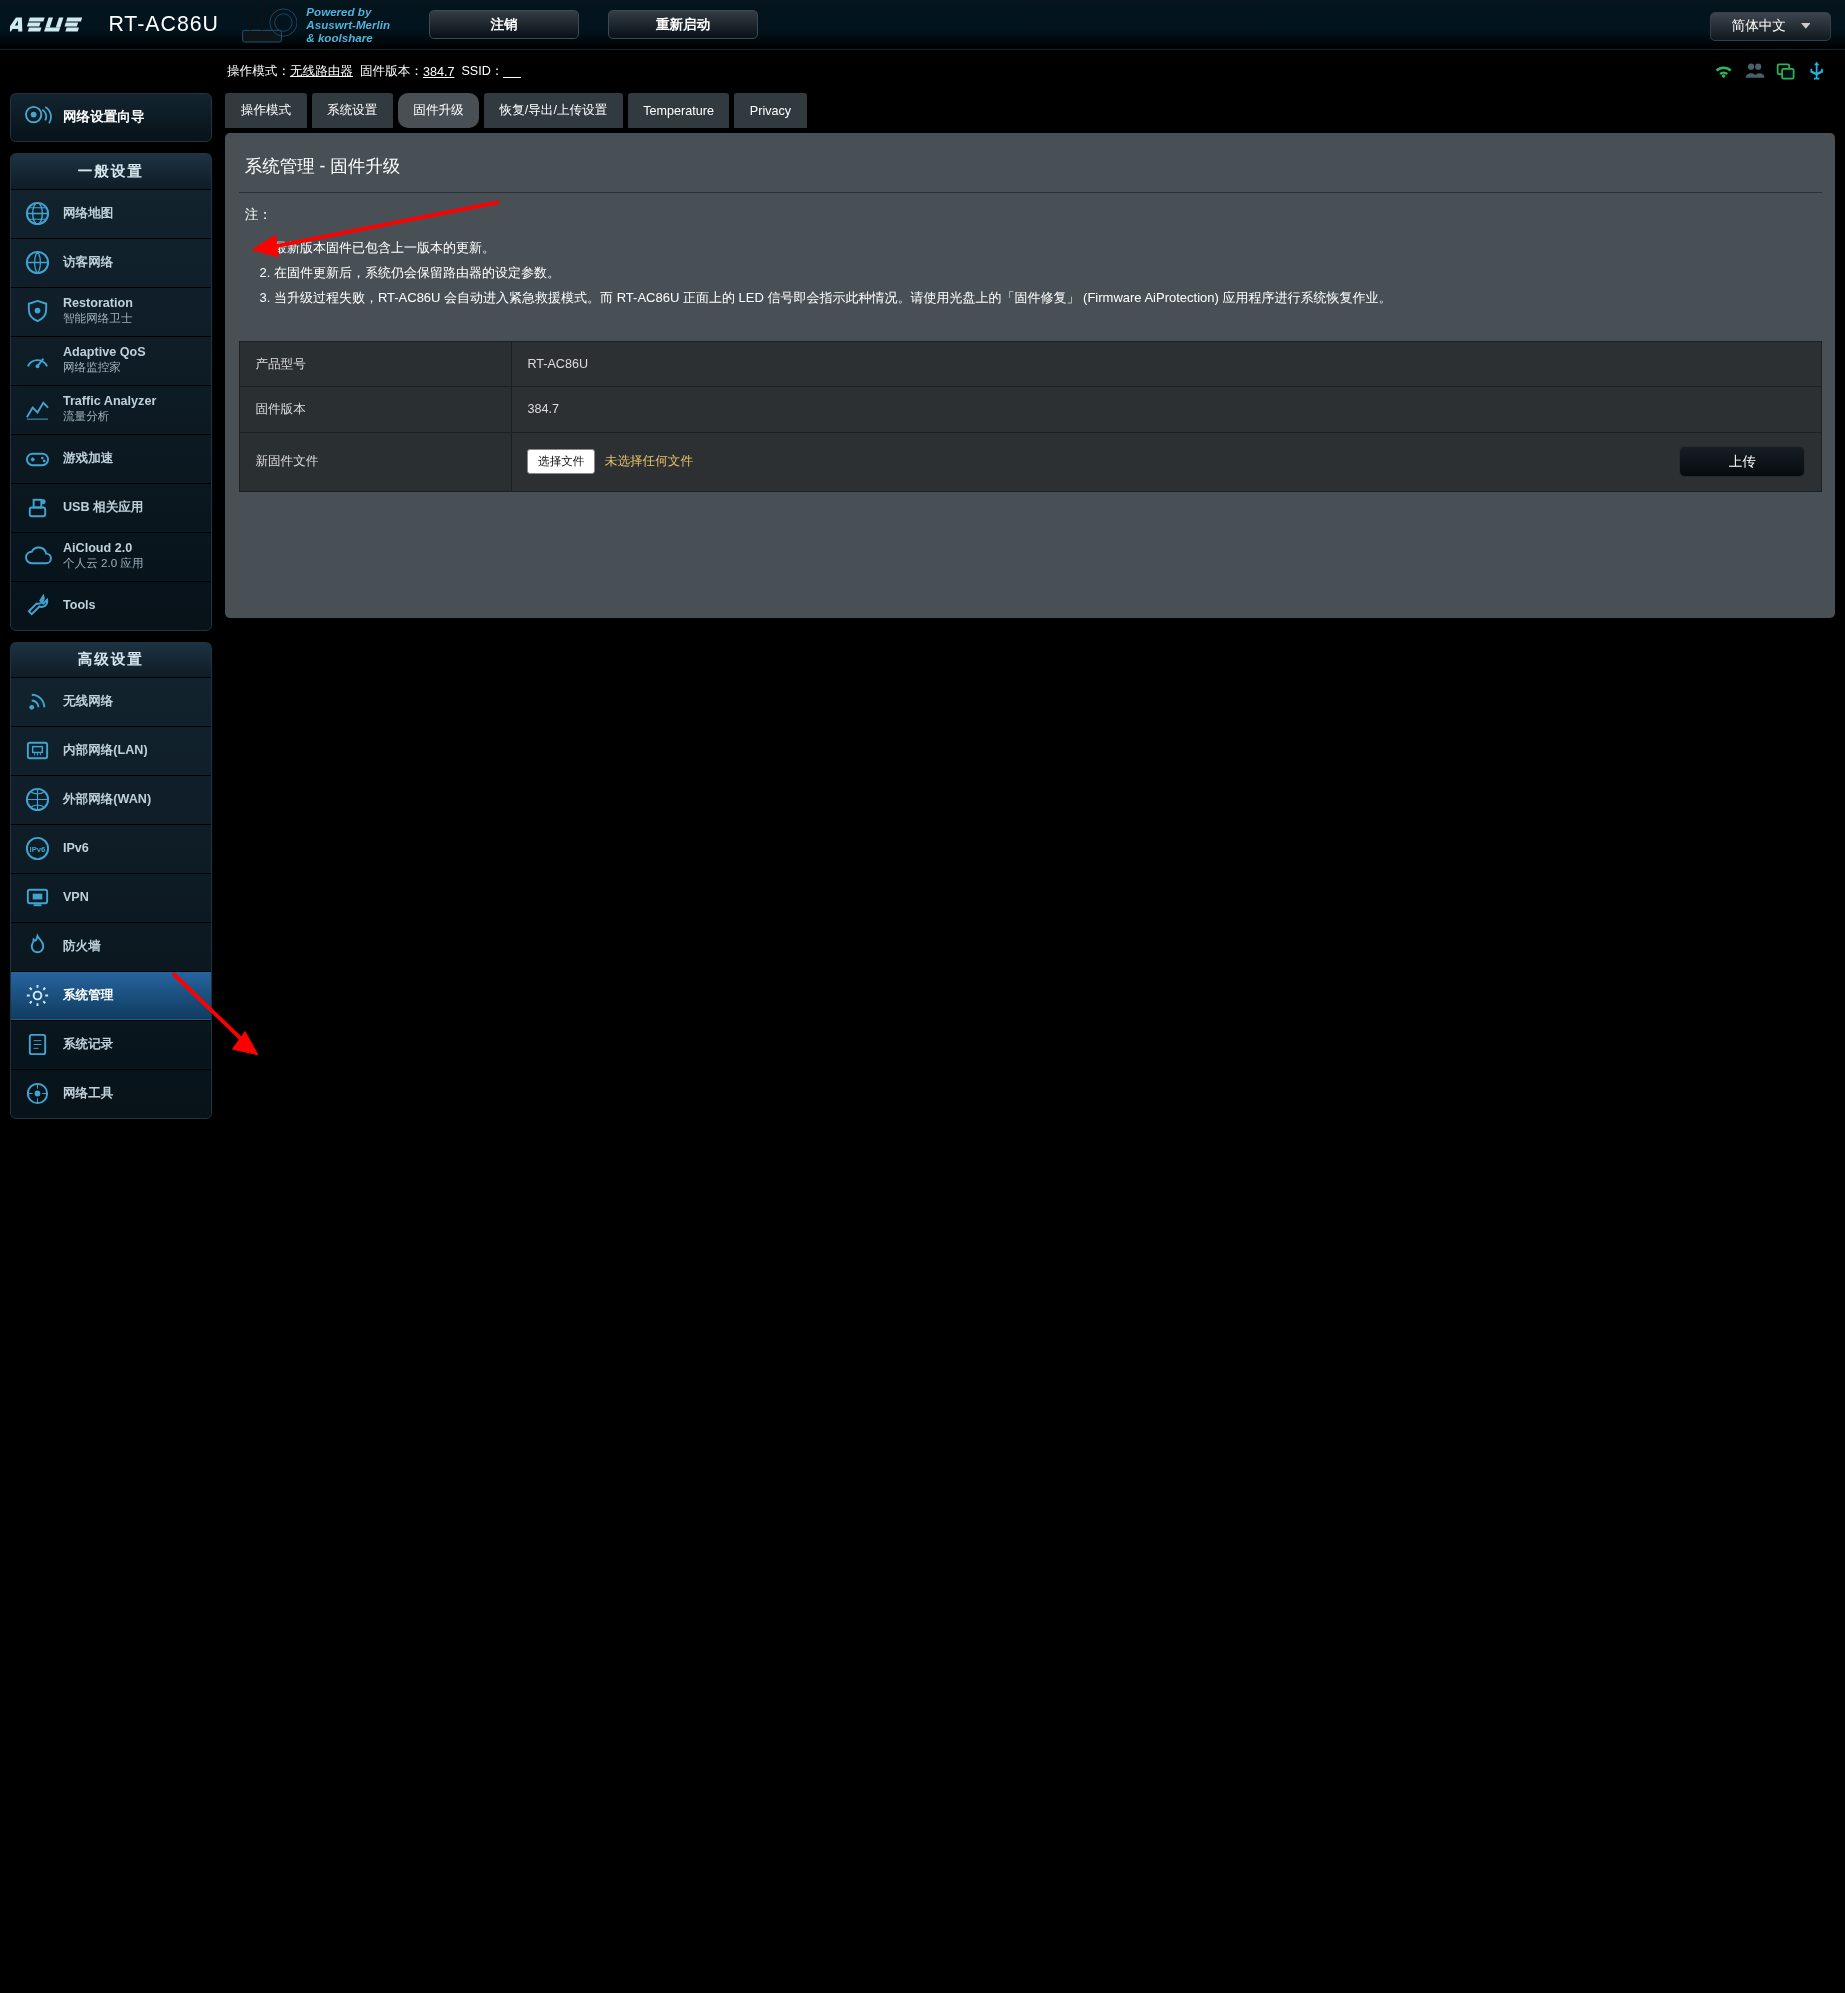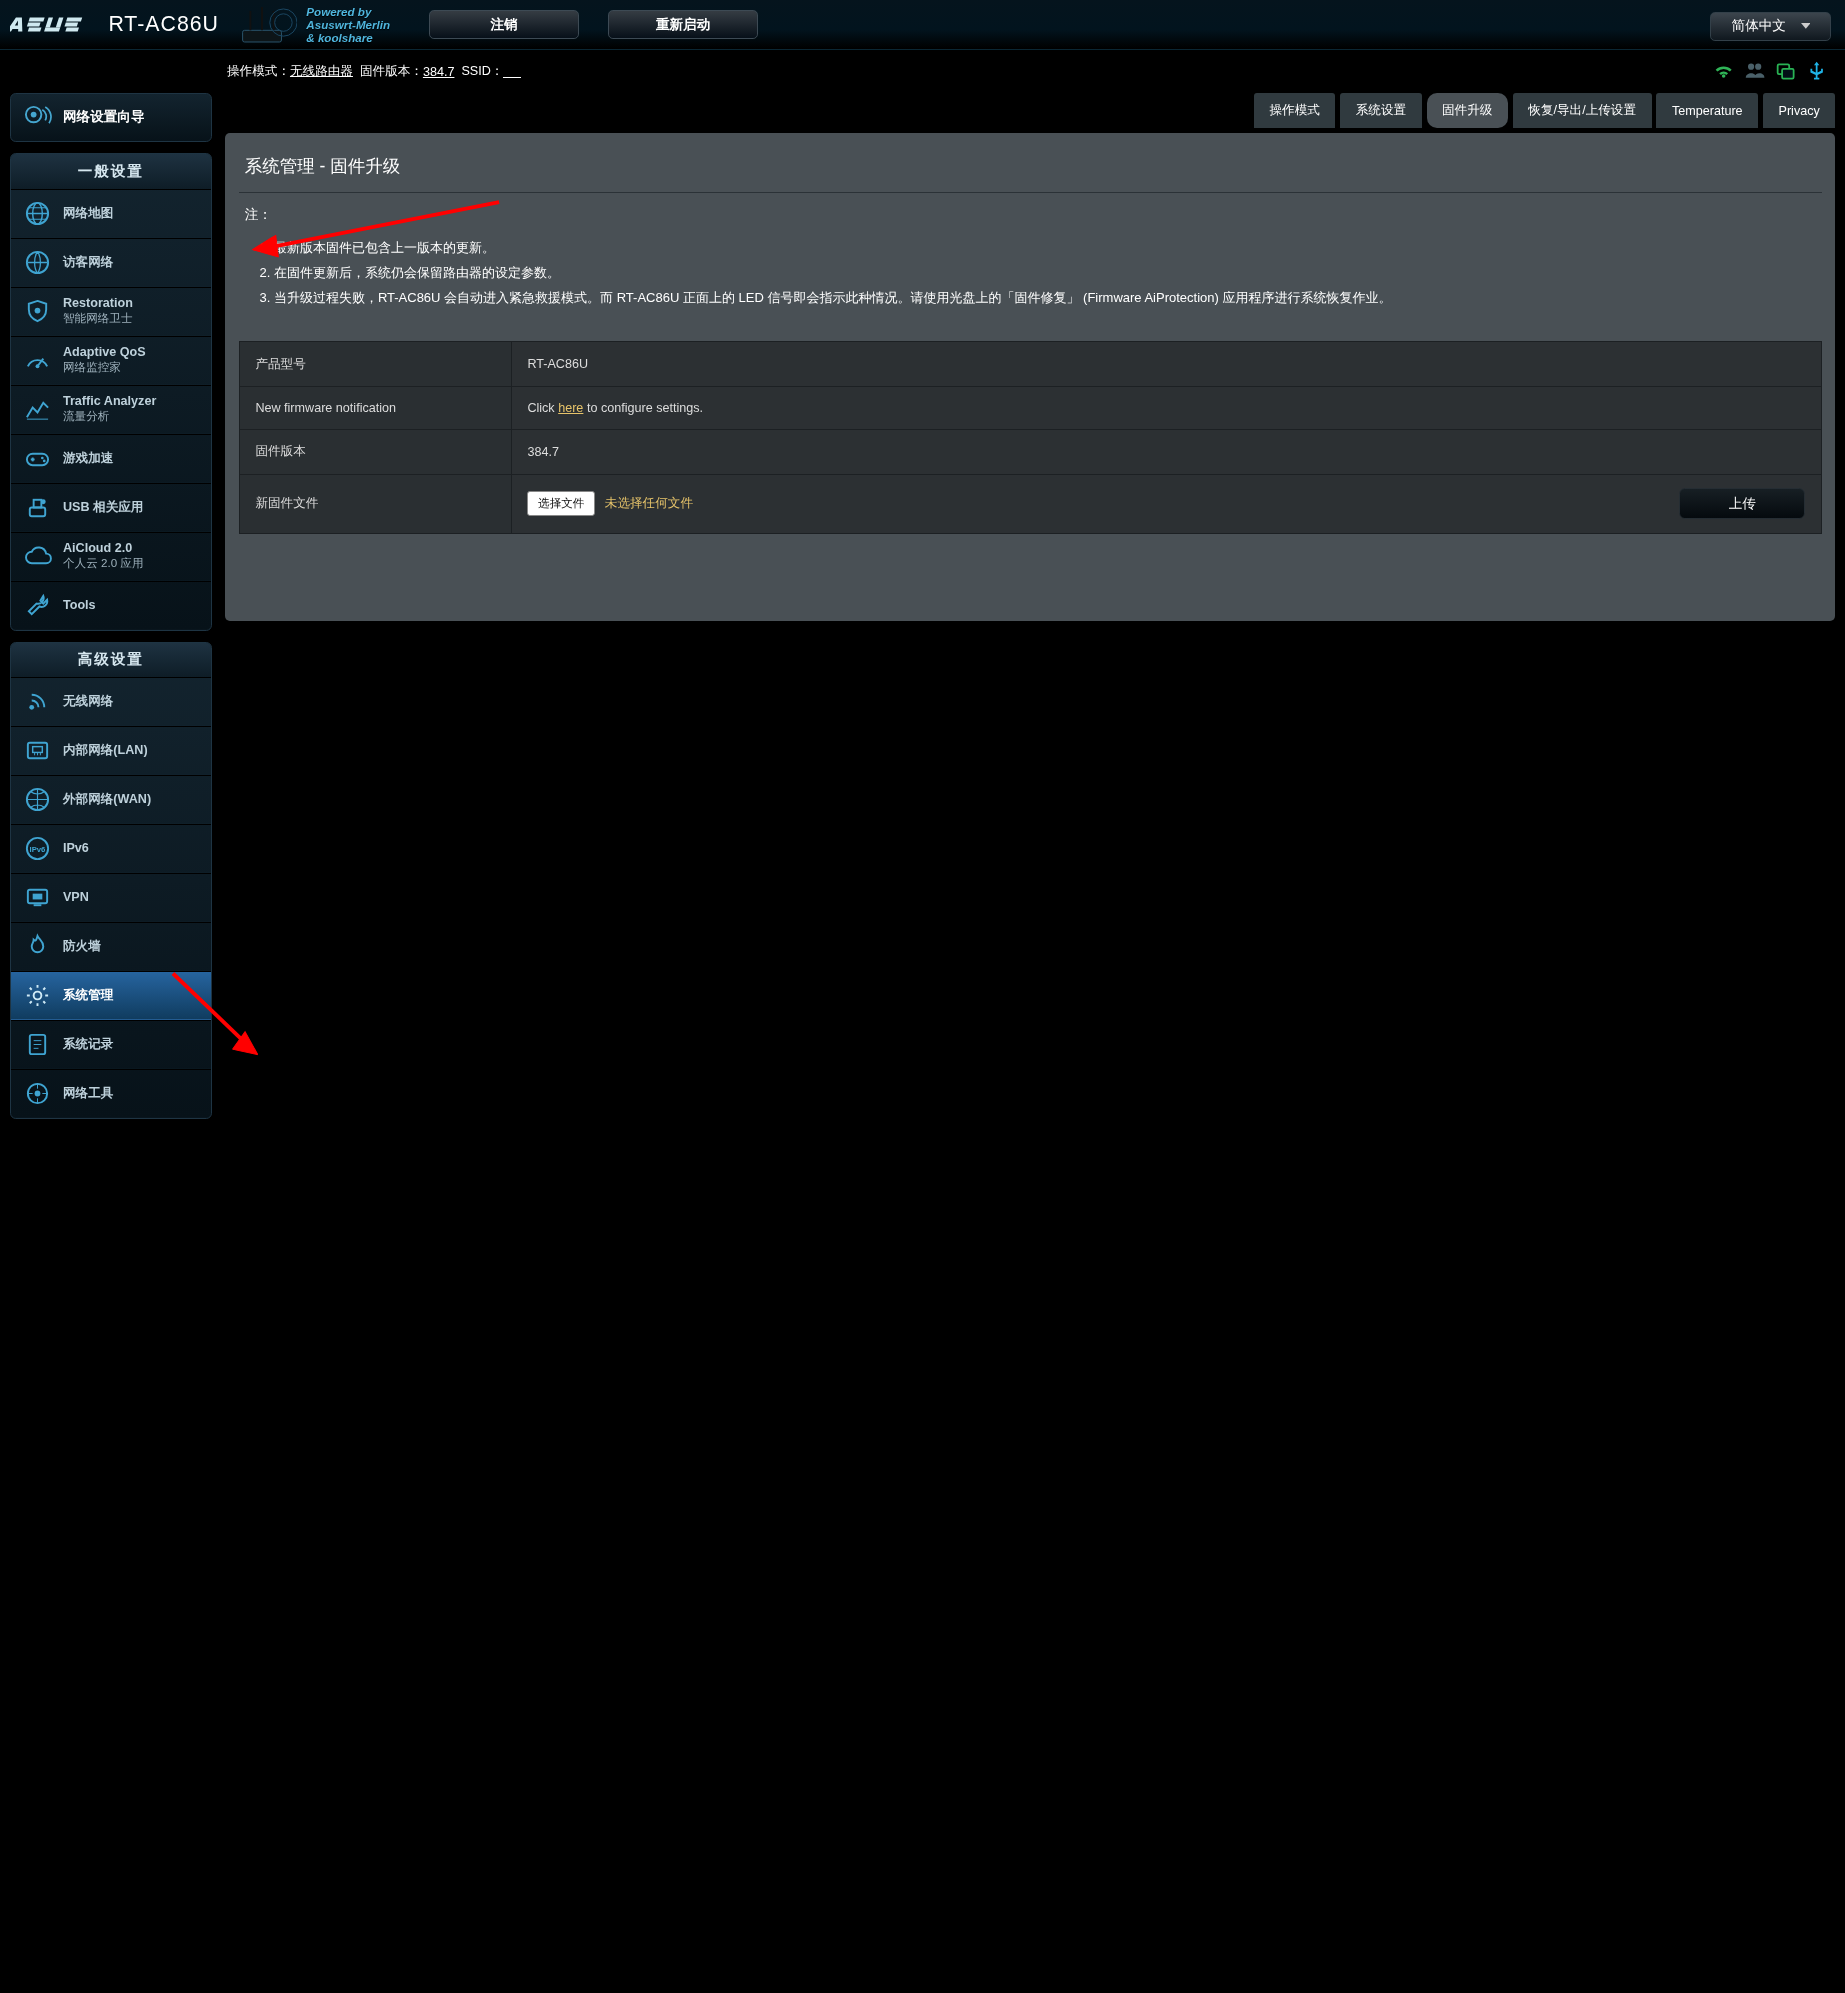--- a/index.html
+++ b/index.html
@@ -96,21 +96,21 @@
       display:flex; align-items:center; justify-content:center;
       flex:0 0 31px;
     }
     .sb-label { font-weight:bold; font-size:12.6px; line-height:1.2; }
     .sb-sublabel { display:block; font-weight:normal; font-size:11.6px; color:#9db0bb; }
 
     .qis-box { display:flex; align-items:center; padding:8.7px 11.6px; height:49px; cursor:pointer; }
     .qis-box .sb-label { color:#fff; font-size:13.6px; }
 
     
-    .tabs { display:flex; gap:4.9px; margin-bottom:4.9px;justify-content:flex-end; }
+    .tabs { display:flex; gap:4.9px; margin-bottom:4.9px; }
     .tab {
       height:35px; padding:0 15.5px;
       display:flex; align-items:center; justify-content:center;
       background:#303a3f; color:#fff; font-size:12.6px;
       cursor:pointer; border-radius:2.9px 2.9px 0 0;
     }
     .tab.active { background:#495055;border-radius:10px; }
 
     .panel {
       background:#495055; border-radius:4.9px; padding:13.6px 13.6px 87px 13.6px;
@@ -475,26 +475,20 @@
           <li>当升级过程失败，RT-AC86U 会自动进入紧急救援模式。而 RT-AC86U 正面上的 LED 信号即会指示此种情况。请使用光盘上的「固件修复」 (Firmware AiProtection) 应用程序进行系统恢复作业。</li>
         </ol>
 
         <table class="form-tbl">
           <tbody>
               <tr>
             <th>产品型号</th>
             <td>RT-AC86U</td>
           </tr>
           <tr>
-            <th>New firmware notification</th>
-            <td>
-              <span>Click </span><a class="here-link">here</a><span> to configure settings.</span>
-            </td>
-          </tr>
-          <tr>
             <th>固件版本</th>
             <td>384.7</td>
           </tr>
           <tr>
             <th>新固件文件</th>
             <td>
               <div class="file-row">
                 <button class="file-btn">选择文件</button>
                 <span class="no-file">未选择任何文件</span>
                 <button class="upload-btn">上传</button>

